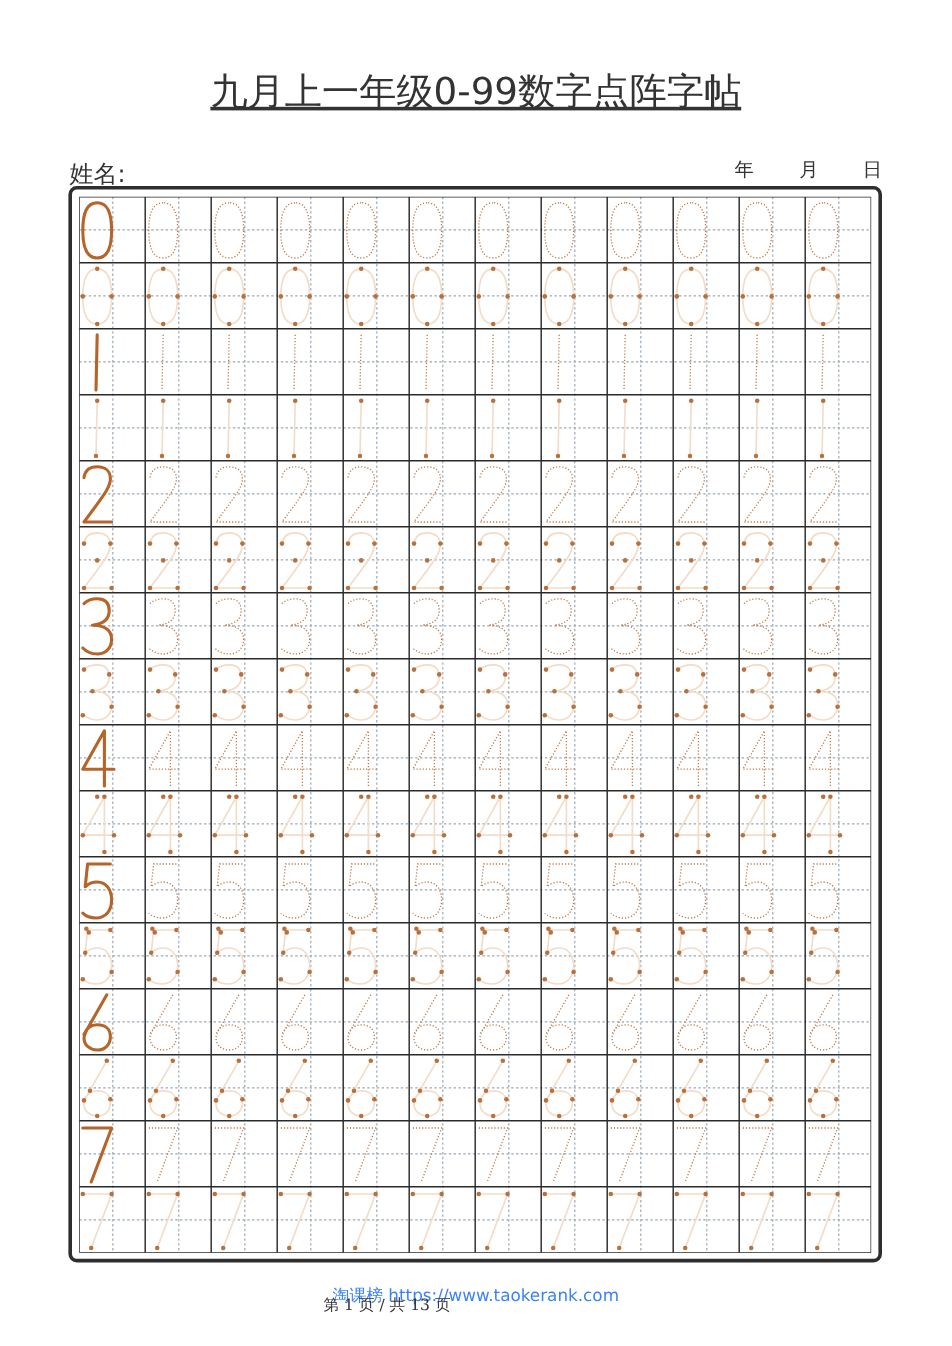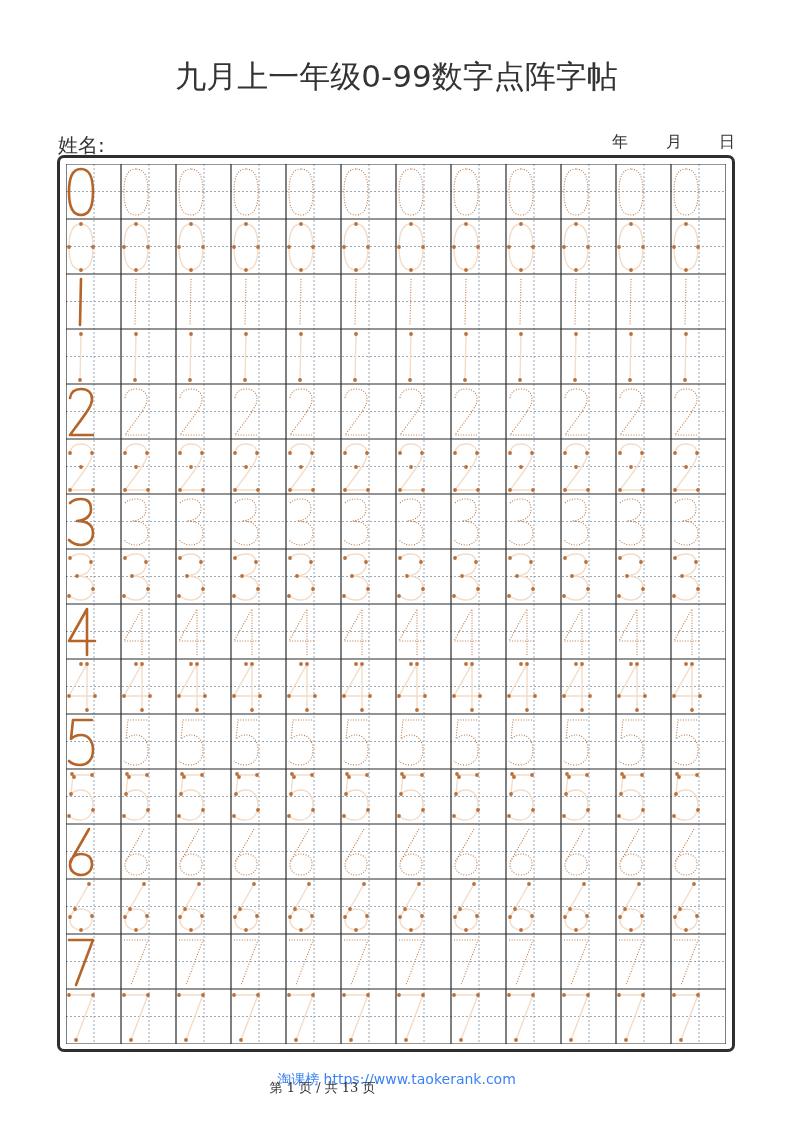--- a/index.html
+++ b/index.html
@@ -1,17 +1,17 @@
 <!DOCTYPE html>
 <html><head>
 <meta charset="utf-8">
 <style>
   html,body{margin:0;padding:0;background:#ffffff;}
   body{width:793px;height:1122px;position:relative;overflow:hidden;font-family:"DejaVu Sans","Liberation Sans",sans-serif;color:#333;}
-  .title{position:absolute;left:0;top:56px;width:793px;text-align:center;font-size:31px;color:#333;letter-spacing:0px;}
+  .title{position:absolute;left:0;top:56px;width:793px;text-align:center;font-size:31px;color:#333;letter-spacing:0px;text-decoration:underline;}
   .name-label{position:absolute;left:58px;top:132px;font-size:20px;color:#333;}
   .date{position:absolute;top:132px;font-size:16px;color:#333;}
   .frame{position:absolute;left:57px;top:155px;width:672px;height:891px;border:3.5px solid #2e2e2e;border-radius:7px;}
   .grid{position:absolute;left:66px;top:164px;width:660px;height:880px;}
   .footer-site{position:absolute;left:0;top:1071px;width:793px;text-align:center;font-size:14px;color:#3b82f6;}
   .footer-page{position:absolute;left:0;top:1079px;width:645px;text-align:center;font-size:13px;color:#333;font-family:"DejaVu Serif","Liberation Serif",serif;}
 </style>
 </head>
 <body>
 

